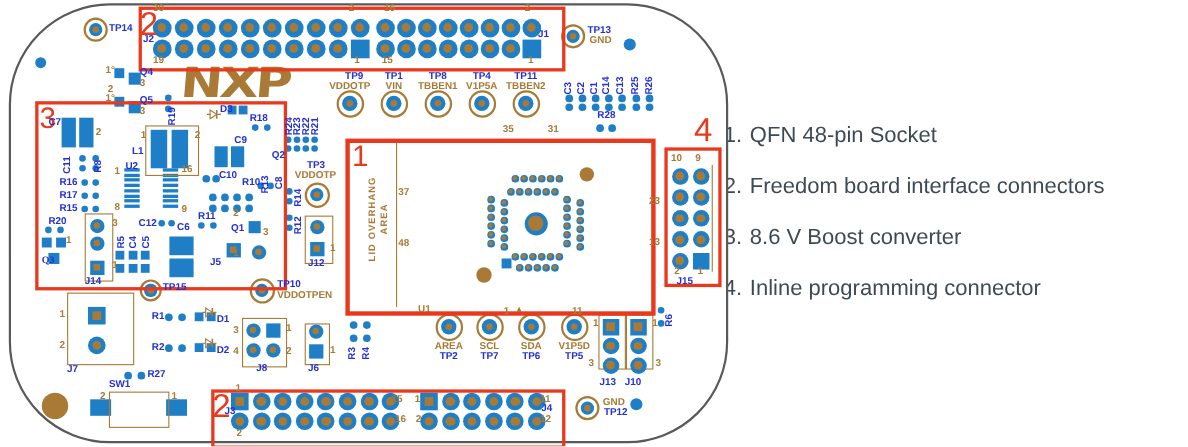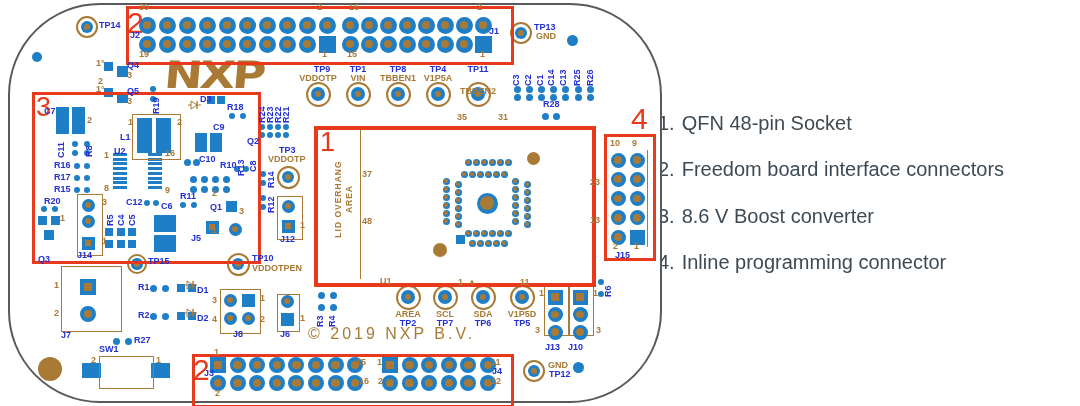--- a/index.html
+++ b/index.html
@@ -34,21 +34,20 @@
     <div class="legend-item" style="top:112px"><span class="ln">1.</span><span class="lt">QFN 48-pin Socket</span></div>
     <div class="legend-item" style="top:158px"><span class="ln">2.</span><span class="lt">Freedom board interface connectors</span></div>
     <div class="legend-item" style="top:205px"><span class="ln">3.</span><span class="lt">8.6 V Boost converter</span></div>
     <div class="legend-item" style="top:251px"><span class="ln">4.</span><span class="lt">Inline programming connector</span></div>
   </div>
 <div class="board-outline" style="left: 8px; top: 3px; width: 650px; height: 396px; border-radius: 92px;"></div>
     <div class="bdot" style="left: 38px; top: 357px; width: 24px; height: 24px; background: rgb(168, 122, 53);"></div>
     <div class="bdot" style="left: 526.5px; top: 151.5px; width: 13px; height: 13px; background: rgb(168, 122, 53);"></div>
     <div class="bdot" style="left: 433px; top: 243px; width: 14px; height: 14px; background: rgb(168, 122, 53);"></div>
     <div class="nxp-logo">NXP</div>
-    <div class="copyright">© 2019 NXP B.V.</div>
     <div class="lidtext" style="color: rgb(168, 122, 53);">
       <div>LID OVERHANG</div>
       <div>AREA</div>
     </div>
     <div class="bline" style="left: 360px; top: 127px; width: 1px; height: 152px;"></div>
     <div class="bar" style="left: 56px; top: 107px; width: 13px; height: 27px; background: rgb(30, 126, 198);"></div>
     <div class="bar" style="left: 72px; top: 107px; width: 13px; height: 27px; background: rgb(30, 126, 198);"></div>
     <div class="bar" style="left: 137px; top: 118px; width: 15px; height: 35px; background: rgb(30, 126, 198);"></div>
     <div class="bar" style="left: 156px; top: 118px; width: 15px; height: 35px; background: rgb(30, 126, 198);"></div>
     <div class="bar" style="left: 195px; top: 133px; width: 12px; height: 19px; background: rgb(30, 126, 198);"></div>
@@ -548,21 +547,21 @@
     <div class="lbl" style="left: 536px; top: 32px; color: rgb(168, 122, 53);">GND</div>
     <div class="lbl ctr" style="left: 322px; top: 65px; color: rgb(34, 48, 212);">TP9</div>
     <div class="lbl ctr" style="left: 318px; top: 74px; color: rgb(168, 122, 53);">VDDOTP</div>
     <div class="lbl ctr" style="left: 358px; top: 65px; color: rgb(34, 48, 212);">TP1</div>
     <div class="lbl ctr" style="left: 358px; top: 74px; color: rgb(168, 122, 53);">VIN</div>
     <div class="lbl ctr" style="left: 398px; top: 65px; color: rgb(34, 48, 212);">TP8</div>
     <div class="lbl ctr" style="left: 398px; top: 74px; color: rgb(168, 122, 53);">TBBEN1</div>
     <div class="lbl ctr" style="left: 438px; top: 65px; color: rgb(34, 48, 212);">TP4</div>
     <div class="lbl ctr" style="left: 438px; top: 74px; color: rgb(168, 122, 53);">V1P5A</div>
     <div class="lbl ctr" style="left: 478px; top: 65px; color: rgb(34, 48, 212);">TP11</div>
-    <div class="lbl ctr" style="left: 478px; top: 74px; color: rgb(168, 122, 53); margin-top: 13px;">TBBEN2</div>
+    <div class="lbl ctr" style="left: 478px; top: 74px; color: rgb(168, 122, 53);">TBBEN2</div>
     <div class="lbl rot" style="left: 512px; top: 86px; color: rgb(34, 48, 212);">C3</div>
     <div class="lbl rot" style="left: 524px; top: 86px; color: rgb(34, 48, 212);">C2</div>
     <div class="lbl rot" style="left: 536px; top: 86px; color: rgb(34, 48, 212);">C1</div>
     <div class="lbl rot" style="left: 547px; top: 86px; color: rgb(34, 48, 212);">C14</div>
     <div class="lbl rot" style="left: 559px; top: 86px; color: rgb(34, 48, 212);">C13</div>
     <div class="lbl rot" style="left: 573px; top: 86px; color: rgb(34, 48, 212);">R25</div>
     <div class="lbl rot" style="left: 586px; top: 86px; color: rgb(34, 48, 212);">R26</div>
     <div class="lbl" style="left: 543px; top: 100px; color: rgb(34, 48, 212);">R28</div>
     <div class="lbl" style="left: 127px; top: 61px; color: rgb(34, 48, 212);">Q4</div>
     <div class="lbl" style="left: 96px; top: 59px; color: rgb(168, 122, 53);">1°</div>
@@ -578,21 +577,21 @@
     <div class="lbl rot" style="left: 282px; top: 123px; color: rgb(34, 48, 212);">R21</div>
     <div class="lbl" style="left: 44px; top: 107px; color: rgb(34, 48, 212);">C7</div>
     <div class="lbl" style="left: 87px; top: 116px; color: rgb(168, 122, 53);">2</div>
     <div class="lbl rot" style="left: 57px; top: 158px; color: rgb(34, 48, 212);">C11</div>
     <div class="lbl rot" style="left: 85px; top: 157px; color: rgb(34, 48, 212);">R8</div>
     <div class="lbl" style="left: 54px; top: 161px; color: rgb(34, 48, 212);">R16</div>
     <div class="lbl" style="left: 54px; top: 173px; color: rgb(34, 48, 212);">R17</div>
     <div class="lbl" style="left: 54px; top: 185px; color: rgb(34, 48, 212);">R15</div>
     <div class="lbl" style="left: 44px; top: 197px; color: rgb(34, 48, 212);">R20</div>
     <div class="lbl" style="left: 60px; top: 214px; color: rgb(168, 122, 53);">1</div>
-    <div class="lbl" style="left: 38px; top: 255px; color: rgb(34, 48, 212);">Q3</div>
+    <div class="lbl" style="left: 38px; top: 232px; color: rgb(34, 48, 212); font-family: Liberation Serif, serif;">Q3</div>
     <div class="lbl" style="left: 102px; top: 198px; color: rgb(168, 122, 53);">3</div>
     <div class="lbl" style="left: 102px; top: 237px; color: rgb(168, 122, 53);">1</div>
     <div class="lbl" style="left: 77px; top: 251px; color: rgb(34, 48, 212);">J14</div>
     <div class="lbl" style="left: 120px; top: 133px; color: rgb(34, 48, 212);">L1</div>
     <div class="lbl" style="left: 128px; top: 118px; color: rgb(168, 122, 53);">1</div>
     <div class="lbl" style="left: 177px; top: 118px; color: rgb(168, 122, 53);">2</div>
     <div class="lbl" style="left: 114px; top: 147px; color: rgb(34, 48, 212);">U2</div>
     <div class="lbl" style="left: 104px; top: 151px; color: rgb(168, 122, 53);">1</div>
     <div class="lbl" style="left: 165px; top: 149px; color: rgb(168, 122, 53);">16</div>
     <div class="lbl" style="left: 104px; top: 184px; color: rgb(168, 122, 53);">8</div>

